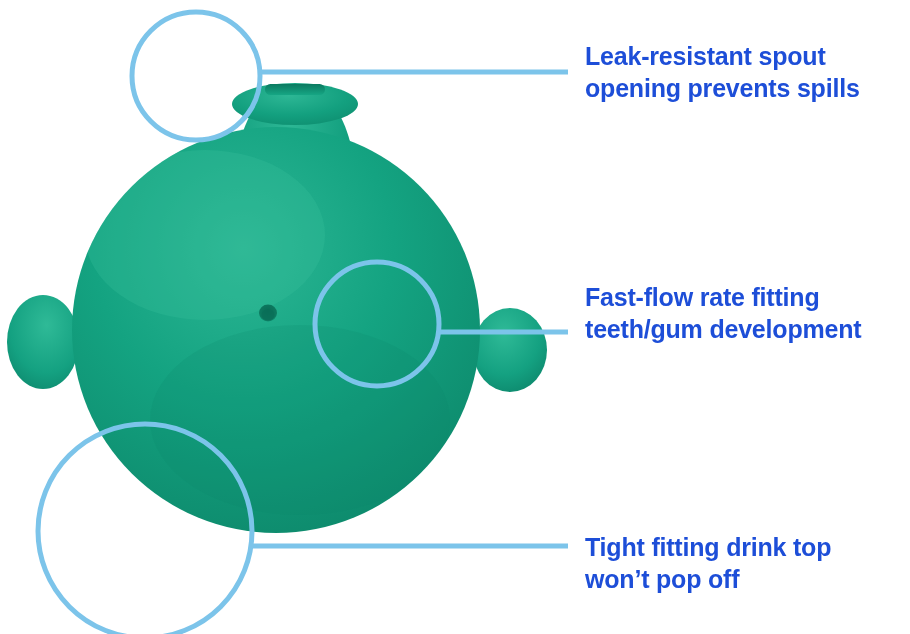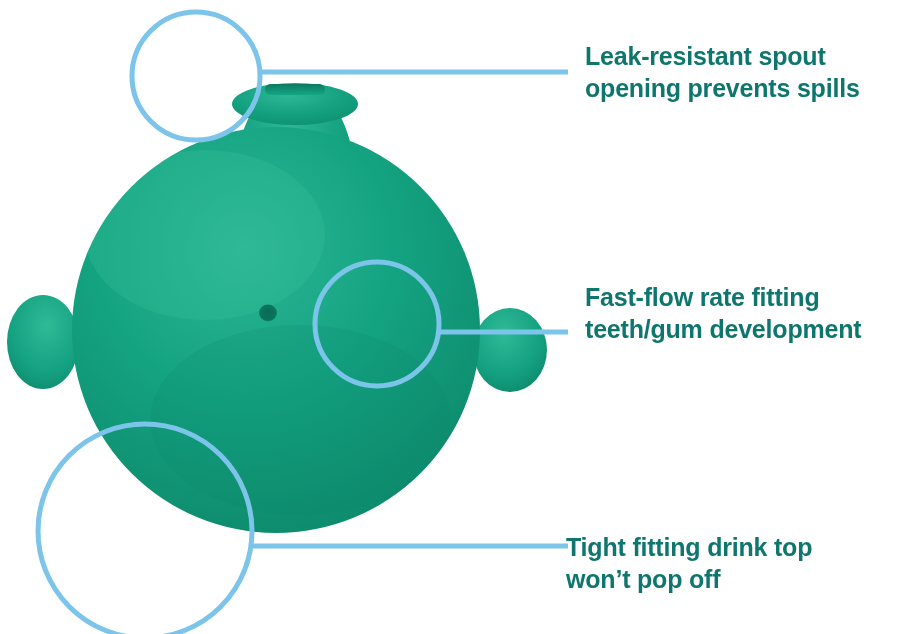--- a/index.html
+++ b/index.html
@@ -18,32 +18,32 @@
     overflow: hidden;
   }
   #scene {
     position: absolute;
     inset: 0;
     width: 910px;
     height: 634px;
   }
   .callout-text {
     position: absolute;
-    color: #0f766e;
+    color: #1d4ed8;
     font-family: "Liberation Sans", sans-serif;
     font-weight: bold;
     font-size: 25px;
     line-height: 1.28;
     letter-spacing: -0.2px;
     white-space: pre-line;
     margin: 0;
   }
   #callout-text-1 { left: 585px; top: 40px; }
   #callout-text-2 { left: 585px; top: 281px; }
-  #callout-text-3 { left: 566px; top: 531px; }
+  #callout-text-3 { left: 585px; top: 531px; }
 </style>
 </head>
 <body>
 
 <div id="infographic">
 
   <svg id="scene" viewBox="0 0 910 634" xmlns="http://www.w3.org/2000/svg">
     <defs>
       <radialGradient id="bodyGrad" cx="42%" cy="30%" r="82%">
         <stop offset="0%" stop-color="#2cb694"></stop>

